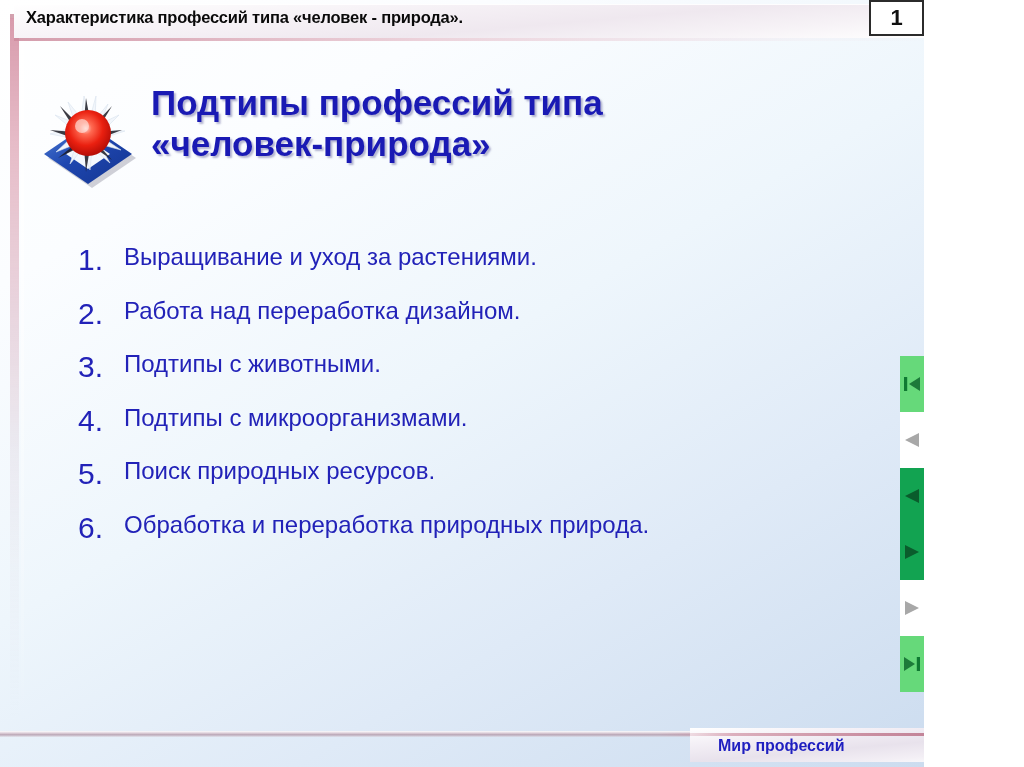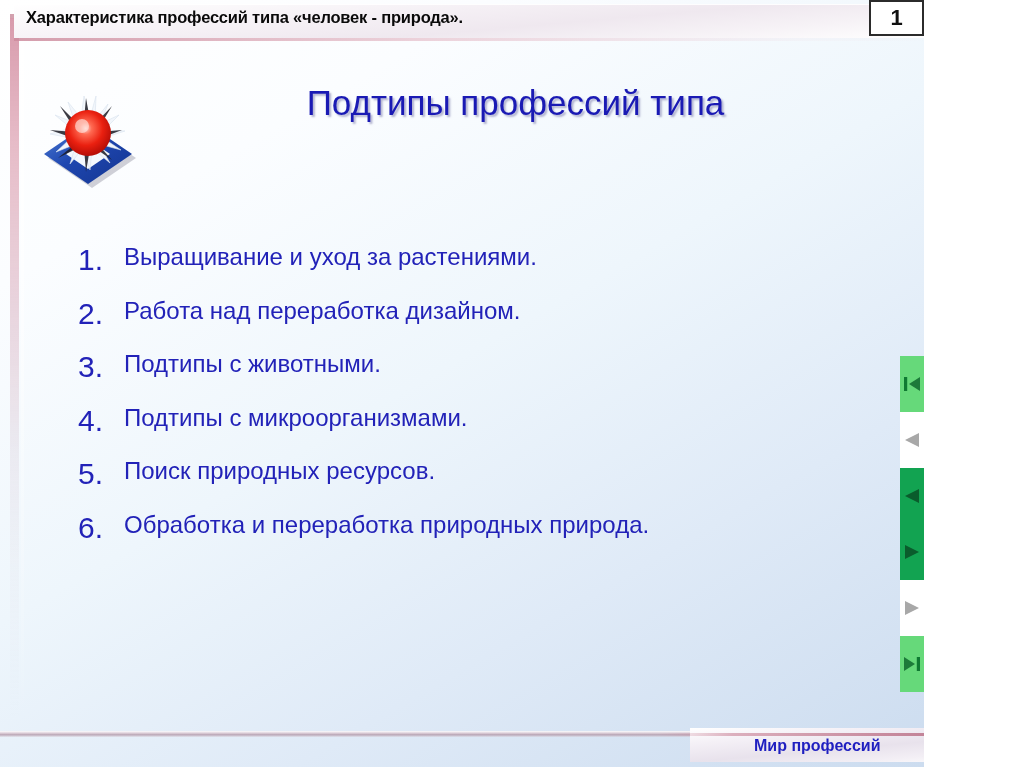--- a/index.html
+++ b/index.html
@@ -128,23 +128,23 @@
     position: relative;
     width: 125px;
     height: 112px;
     flex: 0 0 125px;
     margin-top: 6px;
   }
   .deco-icon svg { display:block; }
 
   .slide-title {
     flex: 1 1 auto;
-    text-align: center;
+    text-align: left;
     font-size: 35px;
-    font-weight: normal;
+    font-weight: bold;
     line-height: 1.18;
     color: #1a1ab4;
     text-shadow: 2px 2px 2px rgba(120,120,170,0.55);
     padding-top: 4px;
     padding-right: 6px;
   }
   .slide-title .ln { display: block; white-space: nowrap; }
 
   
   .list {
@@ -215,21 +215,20 @@
   }
   .footer-text {
     position: absolute;
     left: 718px;
     top: 737px;
     font-size: 16px;
     font-weight: bold;
     color: #1f1fc0;
     white-space: nowrap;
     z-index: 5;
-    margin-left: 36px;
   }
   .footer-accent {
     position: absolute;
     left: 660px;
     top: 733px;
     width: 364px;
     height: 3px;
     background: linear-gradient(90deg, rgba(255,255,255,0) 0%, rgba(208,146,164,0.7) 20%, rgba(196,130,150,0.9) 60%, rgba(180,110,134,0.95) 100%);
   }
 </style>
@@ -292,20 +291,21 @@
             <path d="M34 22 L52 40 L48 44 Z"></path>
           </g>
 
           <circle cx="62" cy="49" r="23" fill="url(#gstar)"></circle>
           <circle cx="56" cy="42" r="7" fill="rgba(255,230,225,0.65)"></circle>
         </svg>
       </div>
 
       <div class="slide-title">
         <span class="ln">Подтипы профессий типа</span>
+        <span class="ln">«человек-природа»</span>
       </div>
 
     </div>
 
     <div class="list">
 
       <div class="list-item">
         <span class="li-num">1.</span>
         <span class="li-text">Выращивание и уход за растениями.</span>
       </div>

